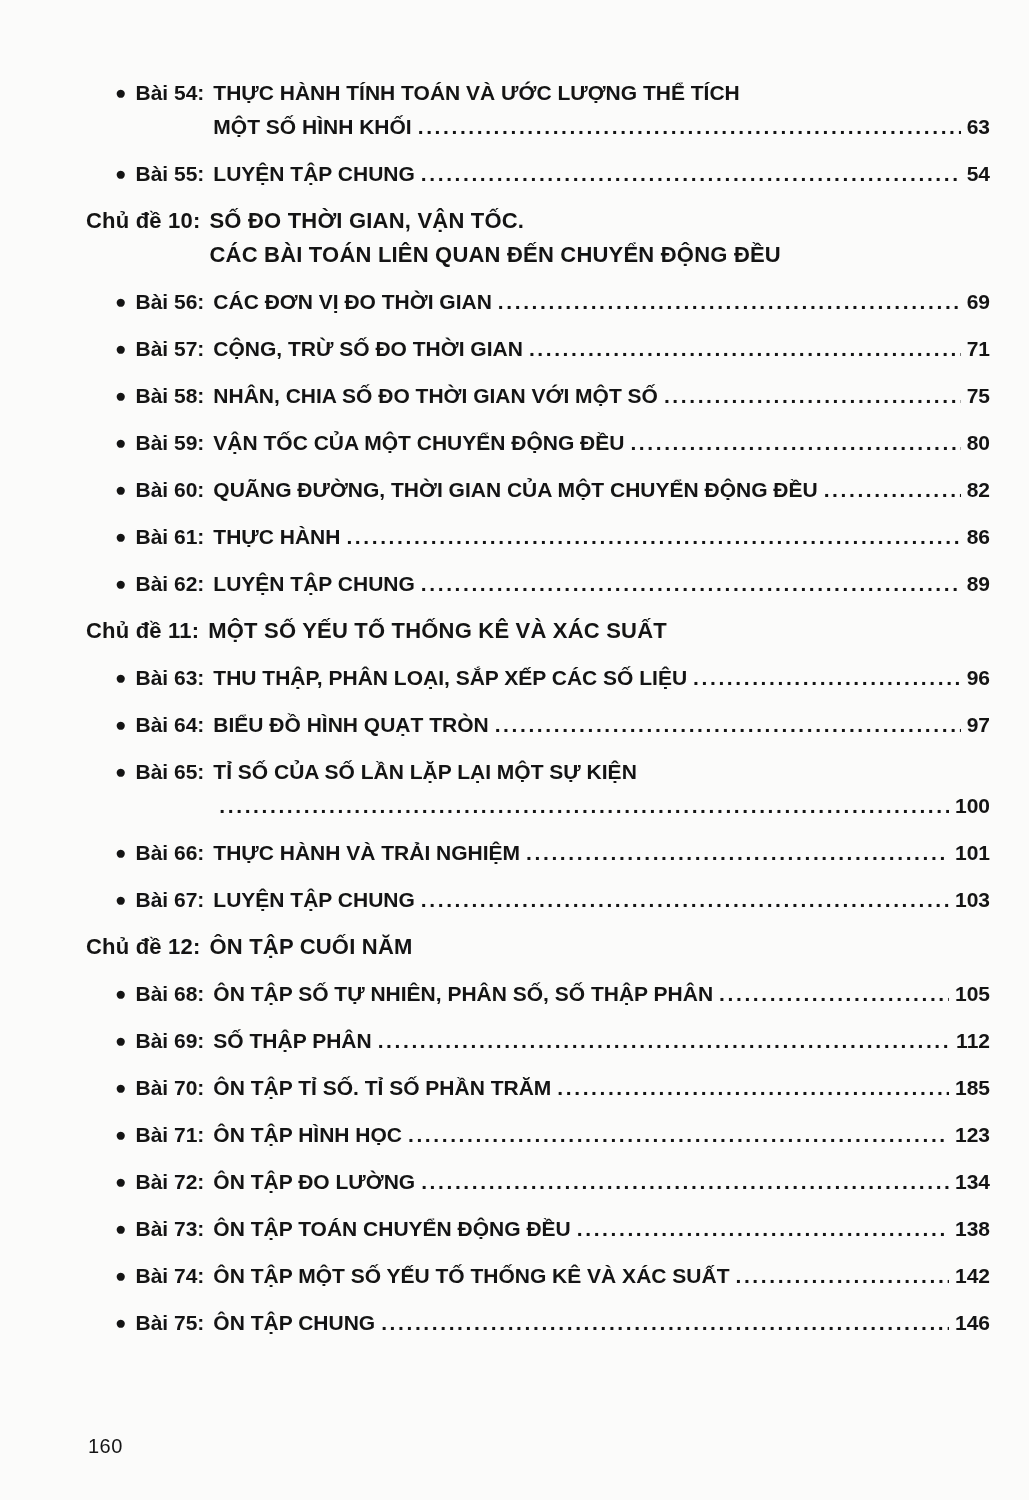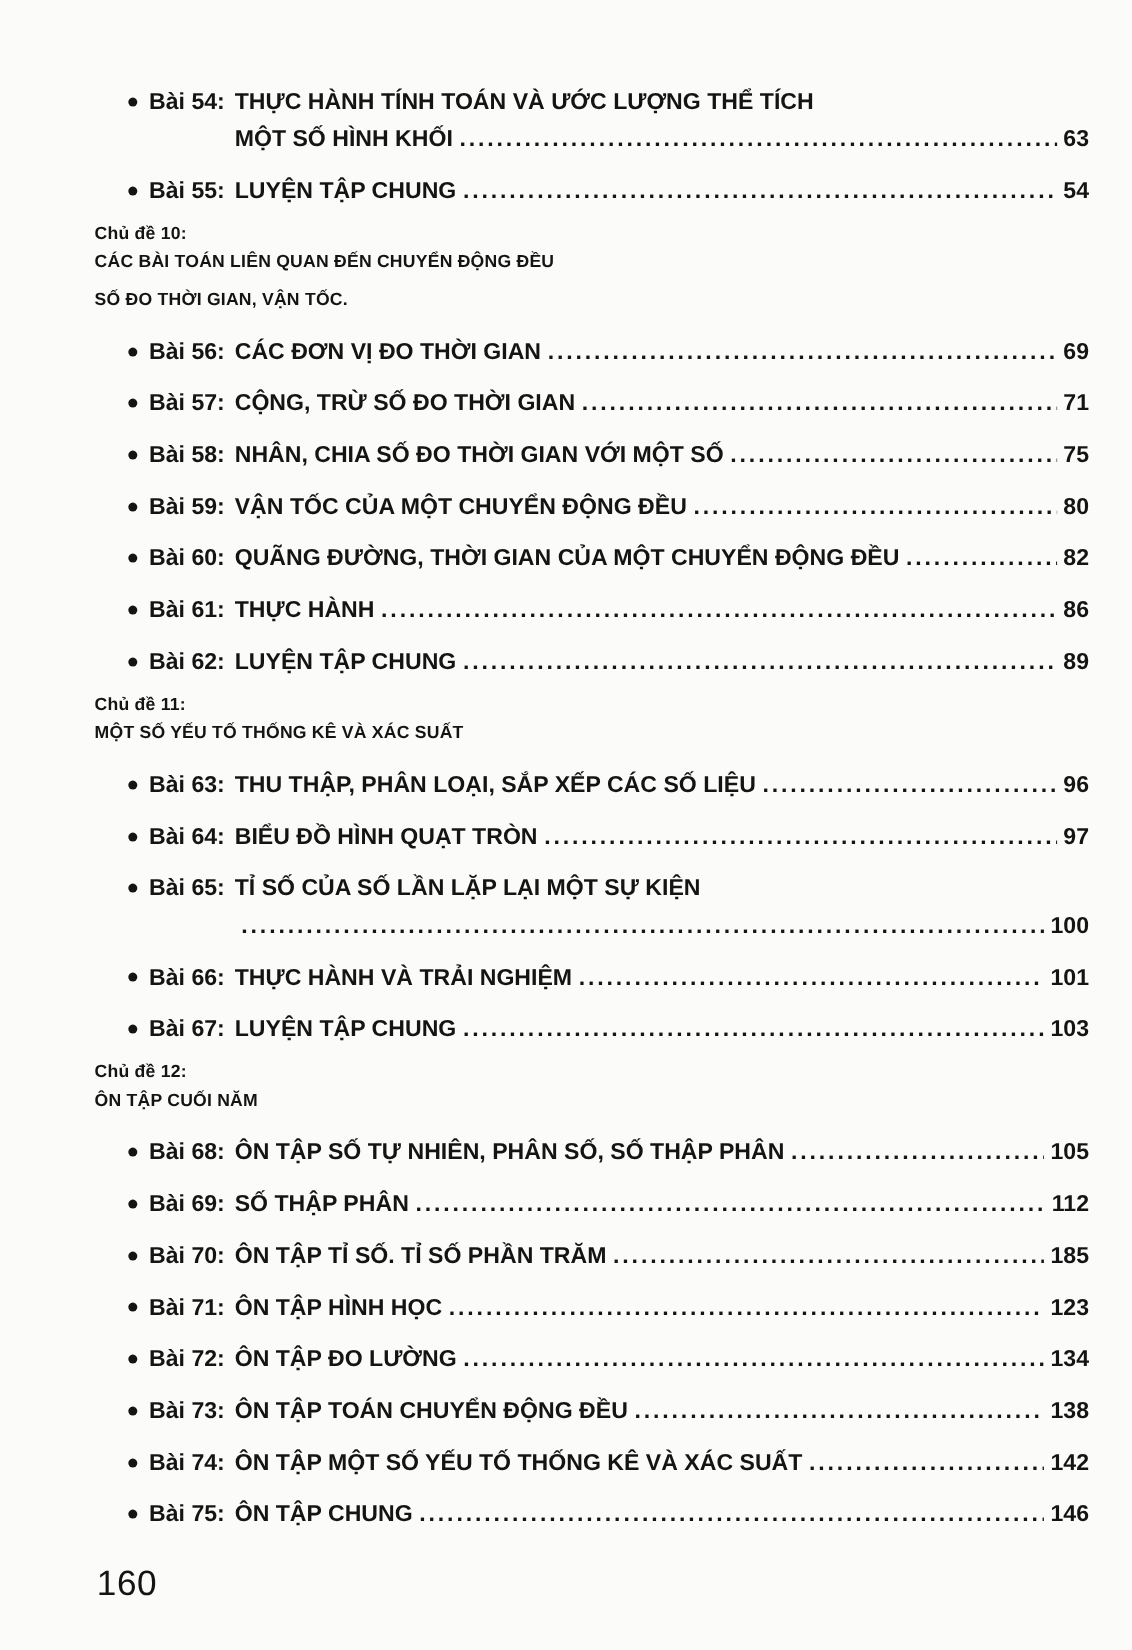--- a/index.html
+++ b/index.html
@@ -17,21 +17,21 @@
     padding: 76px 39px 0 86px;
   }
   .entry {
     display: flex;
     align-items: baseline;
     margin-bottom: 13px;
     font-weight: 700;
     font-size: 21px;
   }
   .entry.lesson { margin-left: 29px; }
-  .entry.chapter { font-size: 16px; letter-spacing: 0.2px; flex-direction: column; }
+  .entry.chapter { font-size: 22px; letter-spacing: 0.2px; }
   .bullet {
     margin-right: 9px;
     font-size: 19px;
     position: relative;
     top: -1px;
   }
   .label { white-space: nowrap; margin-right: 9px; }
   .body { flex: 1; min-width: 0; }
   .line { display: flex; align-items: center; line-height: 34px; }
   .t { white-space: nowrap; }
@@ -46,21 +46,21 @@
     content: "..........................................................................................................................................................................";
     letter-spacing: 2.6px;
     font-weight: 700;
     font-size: 21px;
   }
   .pg { white-space: nowrap; font-weight: 700; }
   .footer {
     position: absolute;
     left: 88px;
     bottom: 42px;
-    font-size: 32px;
+    font-size: 20px;
     font-weight: 400;
     letter-spacing: 0.5px;
   }
 </style>
 </head>
 <body>
 
 <div class="page">
   <div>
       <div class="entry lesson">
@@ -85,24 +85,24 @@
             <span class="t">LUYỆN TẬP CHUNG</span>
             <span class="leader"></span>
             <span class="pg">54</span>
           </div>
         </div>
       </div>
       <div class="entry chapter">
         <span class="label">Chủ đề 10:</span>
         <div class="body">
           <div class="line">
+            <span class="t">SỐ ĐO THỜI GIAN, VẬN TỐC.</span>
+          </div>
+          <div class="line">
             <span class="t">CÁC BÀI TOÁN LIÊN QUAN ĐẾN CHUYỂN ĐỘNG ĐỀU</span>
-          </div>
-          <div class="line">
-            <span class="t">SỐ ĐO THỜI GIAN, VẬN TỐC.</span>
           </div>
         </div>
       </div>
       <div class="entry lesson">
         <span class="bullet">●</span>
         <span class="label">Bài 56:</span>
         <div class="body">
           <div class="line">
             <span class="t">CÁC ĐƠN VỊ ĐO THỜI GIAN</span>
             <span class="leader"></span>

